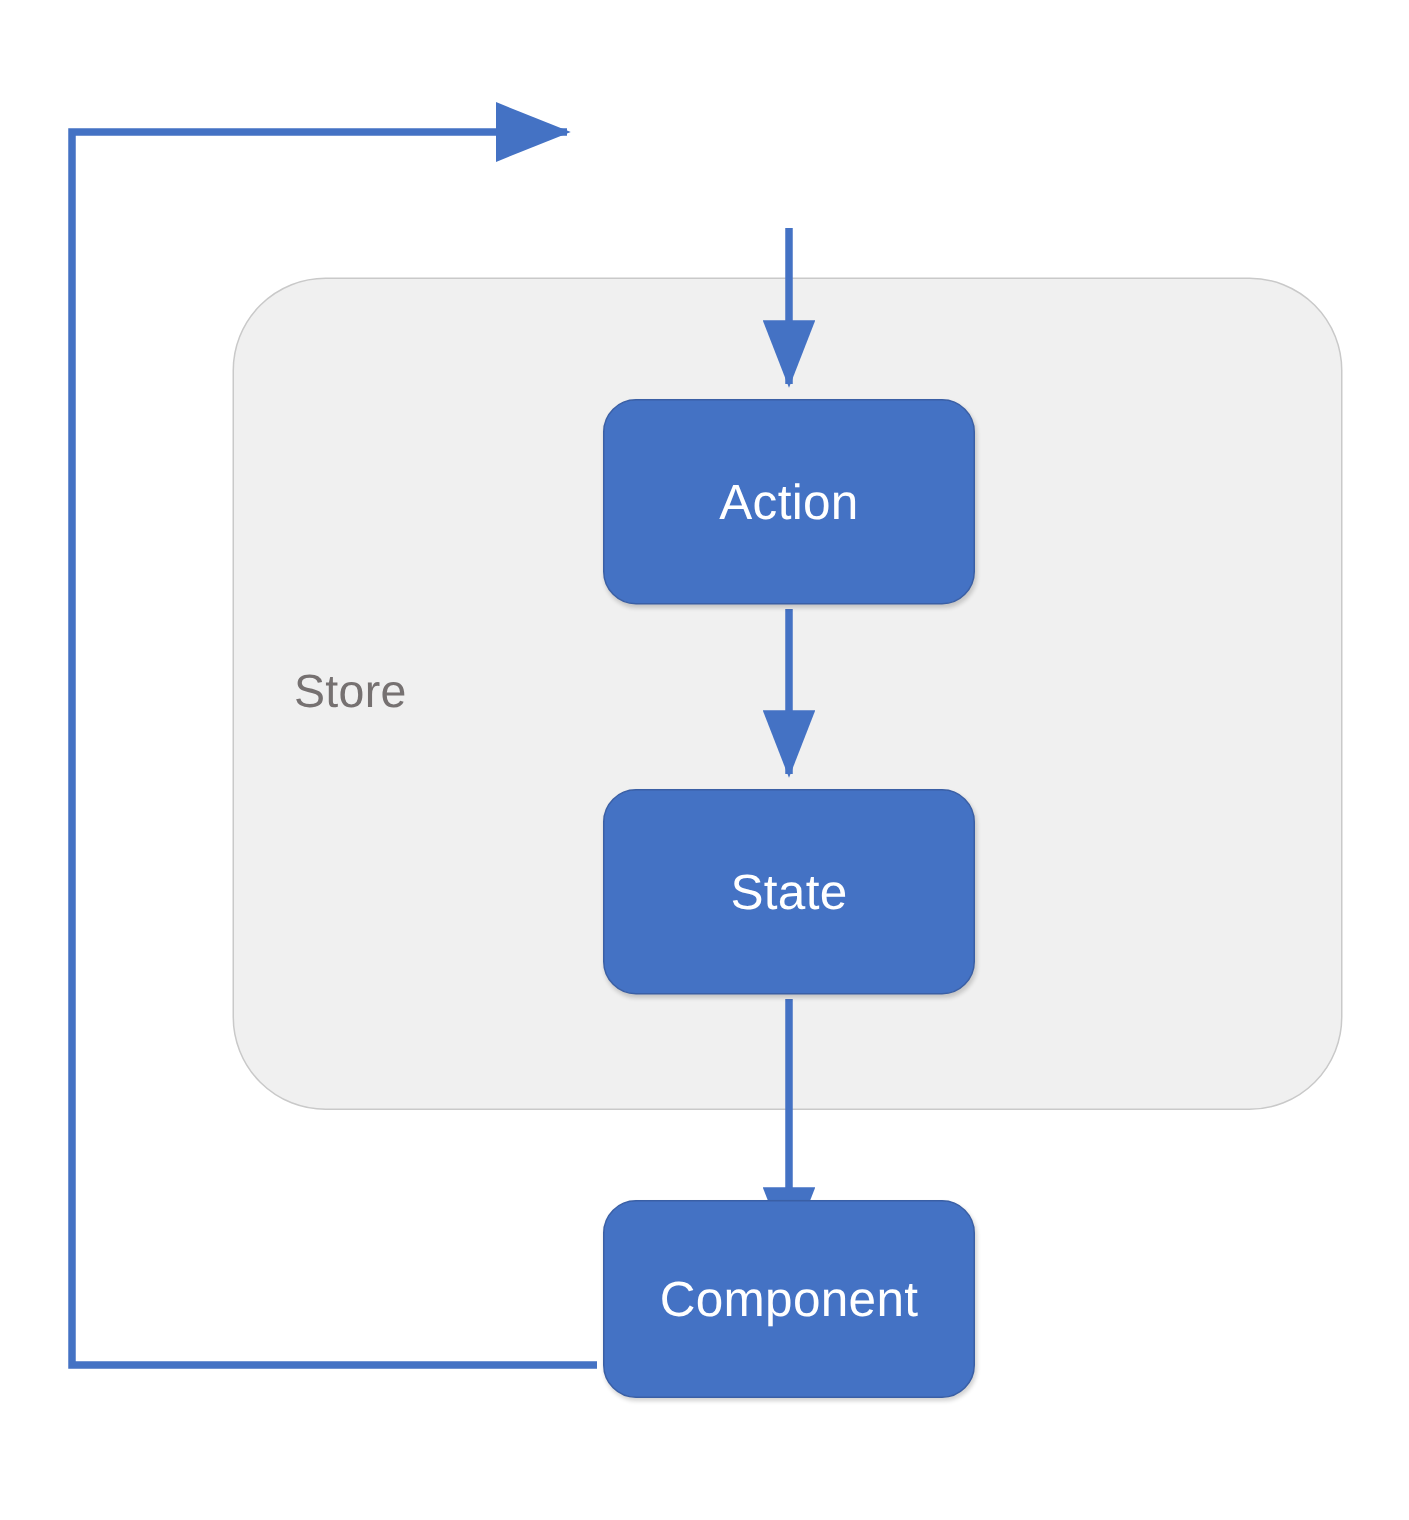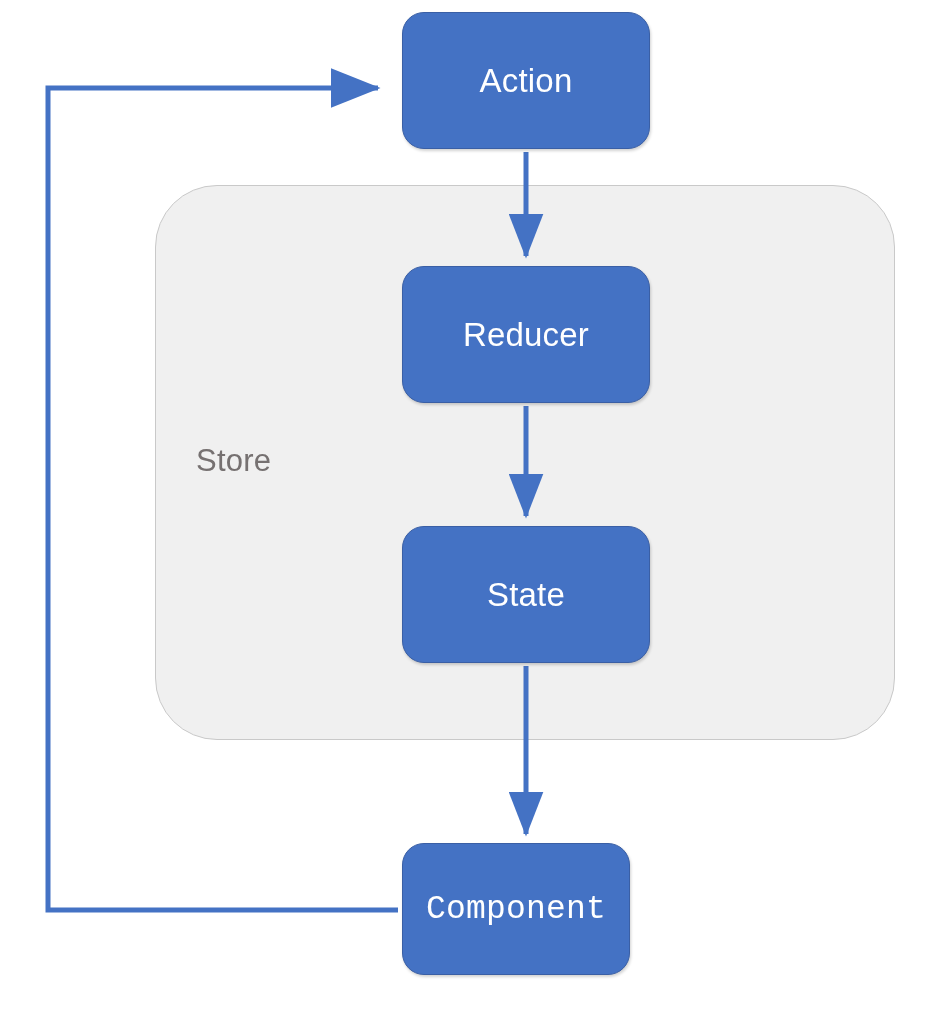--- a/index.html
+++ b/index.html
@@ -49,21 +49,21 @@
     align-items: center;
     justify-content: center;
     color: #ffffff;
     font-size: 33px;
     letter-spacing: 0.2px;
     box-shadow: 1px 2px 3px rgba(0,0,0,0.18);
   }
   .node-action    { left: 402px; top: 12px;  width: 248px; height: 137px; }
   .node-reducer   { left: 402px; top: 266px; width: 248px; height: 137px; }
   .node-state     { left: 402px; top: 526px; width: 248px; height: 137px; justify-content: center; }
-  .node-component { left: 402px; top: 843px; width: 228px; height: 132px; font-family: Liberation Mono, monospace; }
+  .node-component { left: 402px; top: 800px; width: 248px; height: 132px; }
 
   
   #arrows {
     position: absolute;
     left: 0;
     top: 0;
     width: 939px;
     height: 1013px;
     pointer-events: none;
   }
@@ -88,26 +88,23 @@
 
     <line x1="526" y1="152" x2="526" y2="256" stroke="#4472C4" stroke-width="5" marker-end="url(#ah)"></line>
 
     <line x1="526" y1="406" x2="526" y2="516" stroke="#4472C4" stroke-width="5" marker-end="url(#ah)"></line>
 
     <line x1="526" y1="666" x2="526" y2="834" stroke="#4472C4" stroke-width="5" marker-end="url(#ah)"></line>
 
     <path d="M398,910 L48,910 L48,88 L378,88" fill="none" stroke="#4472C4" stroke-width="5" stroke-linejoin="miter" marker-end="url(#ah-thin)"></path>
   </svg>
 
-  <div class="node node-action">
-    <span>Action</span>
-  </div>
 
   <div class="node node-reducer">
-    <span>Reducer</span>
+    <span>Action</span>
   </div>
 
   <div class="node node-state">
     <span>State</span>
   </div>
 
   <div class="node node-component">
     <span>Component</span>
   </div>
 

